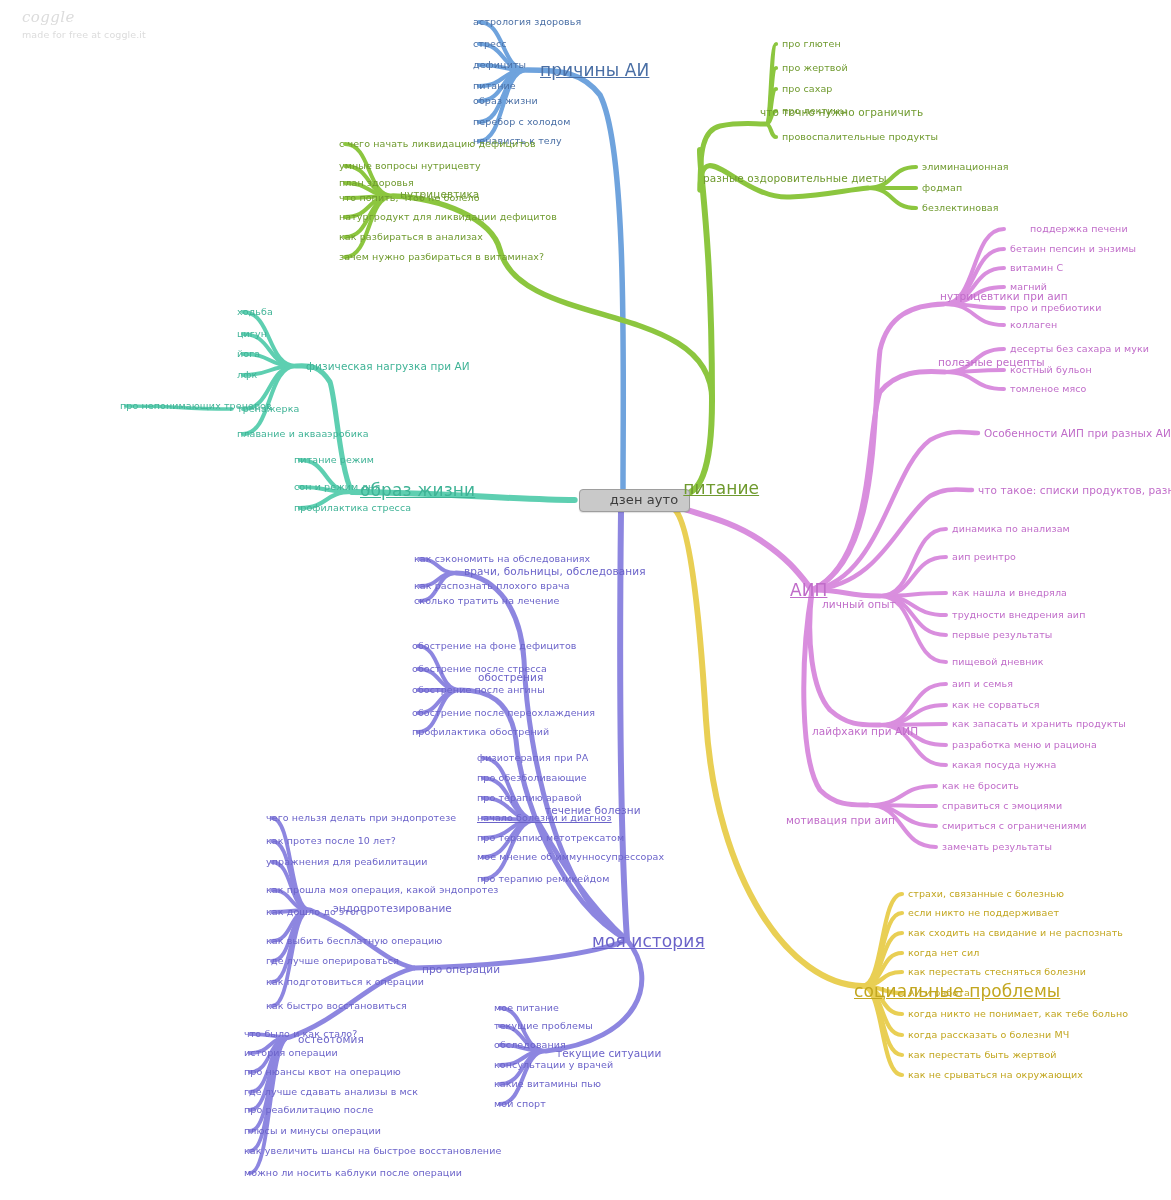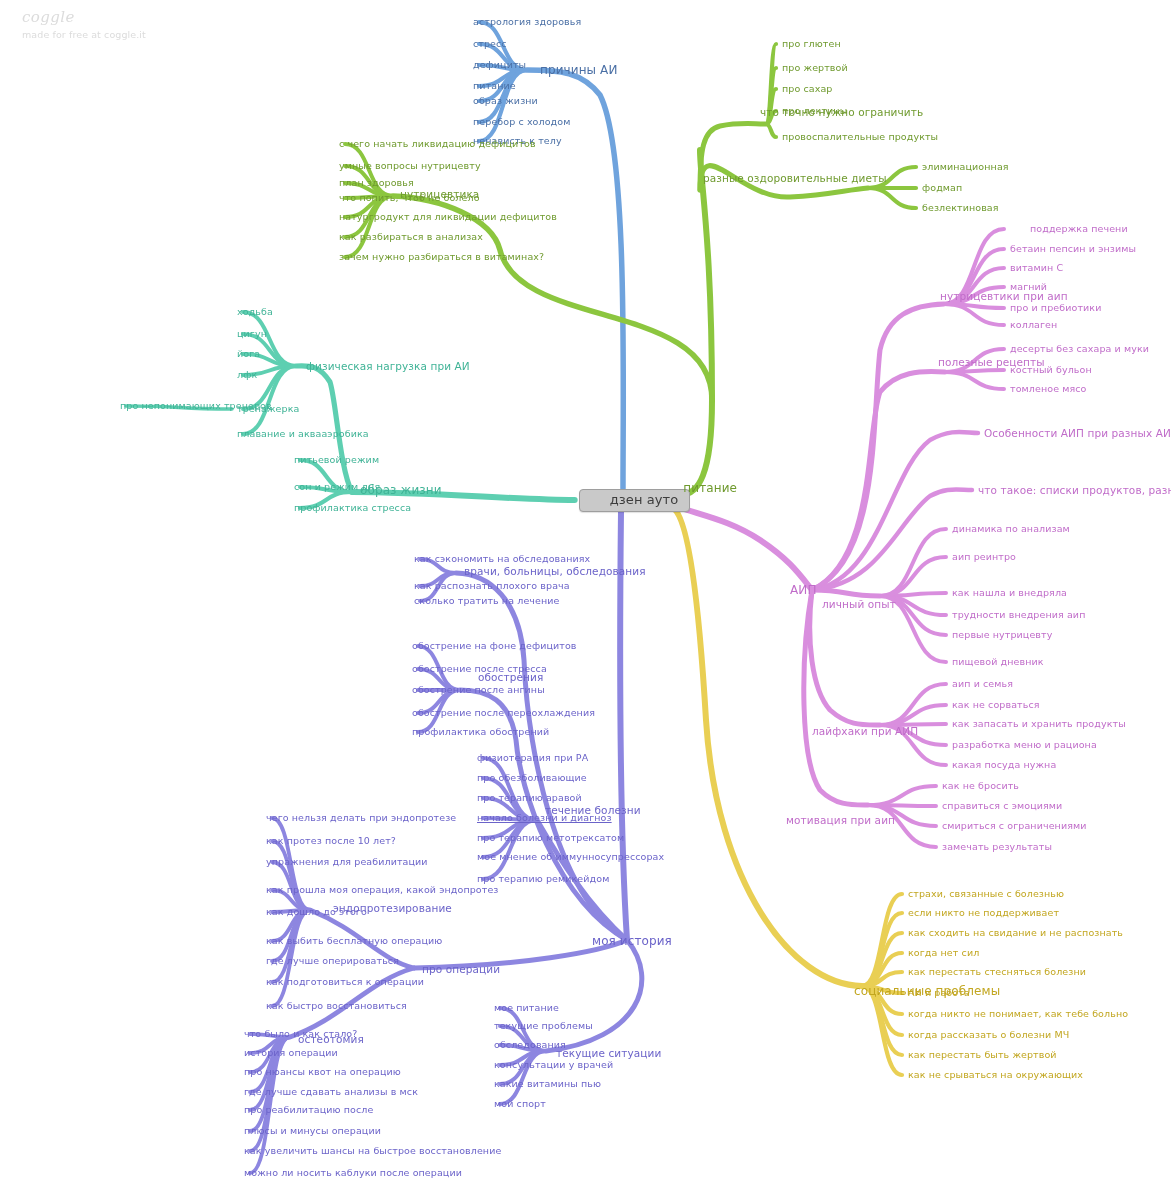--- a/index.html
+++ b/index.html
@@ -23,21 +23,21 @@
   .node-label.sz-root{
     font-size:13px;
     color:#3d3d3d;
     background:#c9c9c9;
     border:1px solid #9e9e9e;
     border-radius:4px;
     padding:4px 11px 5px 11px;
     box-shadow:0 1px 1px rgba(0,0,0,.12);
     font-weight:400;
   }
-  .node-label.sz-l1{font-size:12px;}
+  .node-label.sz-l1{font-size:17px;text-decoration:underline;}
   .node-label.sz-l2{font-size:10.5px;}
   .node-label.sz-l3{font-size:9.5px;}
   .brand{
     position:absolute;left:22px;top:8px;
     color:#dcdcdc;
     user-select:none;
   }
   .brand .logo{
     font-family:"DejaVu Serif","Liberation Serif",serif;
     font-style:italic;
@@ -218,21 +218,21 @@
       <div class="node-label sz-l3" style="color: rgb(111, 154, 46); top: 131px; left: 782px;">провоспалительные продукты</div>
       <div class="node-label sz-l2" style="color: rgb(111, 154, 46); top: 188px; left: 400px;">нутрицевтика</div>
       <div class="node-label sz-l3" style="color: rgb(111, 154, 46); top: 138px; left: 339px;">с чего начать ликвидацию дефицитов</div>
       <div class="node-label sz-l3" style="color: rgb(111, 154, 46); top: 160px; left: 339px;">умные вопросы нутрицевту</div>
       <div class="node-label sz-l3" style="color: rgb(111, 154, 46); top: 177px; left: 339px;">план здоровья</div>
       <div class="node-label sz-l3" style="color: rgb(111, 154, 46); top: 192px; left: 339px;">что попить, чтоб не болело</div>
       <div class="node-label sz-l3" style="color: rgb(111, 154, 46); top: 211px; left: 339px;">натургродукт для ликвидации дефицитов</div>
       <div class="node-label sz-l3" style="color: rgb(111, 154, 46); top: 231px; left: 339px;">как разбираться в анализах</div>
       <div class="node-label sz-l3" style="color: rgb(111, 154, 46); top: 251px; left: 339px;">зачем нужно разбираться в витаминах?</div>
       <div class="node-label sz-l1" style="color: rgb(63, 179, 150); top: 484px; left: 360px;">образ жизни</div>
-      <div class="node-label sz-l3" style="color: rgb(63, 179, 150); top: 454px; left: 294px;">питьевой режим</div>
+      <div class="node-label sz-l3" style="color: rgb(63, 179, 150); top: 454px; left: 294px;">питание режим</div>
       <div class="node-label sz-l3" style="color: rgb(63, 179, 150); top: 481px; left: 294px;">сон и режим дня</div>
       <div class="node-label sz-l3" style="color: rgb(63, 179, 150); top: 502px; left: 294px;">профилактика стресса</div>
       <div class="node-label sz-l2" style="color: rgb(63, 179, 150); top: 360px; left: 306px;">физическая нагрузка при АИ</div>
       <div class="node-label sz-l3" style="color: rgb(63, 179, 150); top: 306px; left: 237px;">ходьба</div>
       <div class="node-label sz-l3" style="color: rgb(63, 179, 150); top: 328px; left: 237px;">цигун</div>
       <div class="node-label sz-l3" style="color: rgb(63, 179, 150); top: 348px; left: 237px;">йога</div>
       <div class="node-label sz-l3" style="color: rgb(63, 179, 150); top: 369px; left: 237px;">лфк</div>
       <div class="node-label sz-l3" style="color: rgb(63, 179, 150); top: 403px; left: 237px;">тренажерка</div>
       <div class="node-label sz-l3" style="color: rgb(63, 179, 150); top: 428px; left: 237px;">плавание и аквааэробика</div>
       <div class="node-label sz-l3" style="color: rgb(63, 179, 150); top: 400px; left: 120px;">про непонимающих тренеров</div>
@@ -248,21 +248,21 @@
       <div class="node-label sz-l3" style="color: rgb(192, 108, 201); top: 343px; left: 1010px;">десерты без сахара и муки</div>
       <div class="node-label sz-l3" style="color: rgb(192, 108, 201); top: 364px; left: 1010px;">костный бульон</div>
       <div class="node-label sz-l3" style="color: rgb(192, 108, 201); top: 383px; left: 1010px;">томленое мясо</div>
       <div class="node-label sz-l2" style="color: rgb(192, 108, 201); top: 427px; left: 984px;">Особенности АИП при разных АИ</div>
       <div class="node-label sz-l2" style="color: rgb(192, 108, 201); top: 484px; left: 978px;">что такое: списки продуктов, разные подходы</div>
       <div class="node-label sz-l2" style="color: rgb(192, 108, 201); top: 598px; left: 822px;">личный опыт</div>
       <div class="node-label sz-l3" style="color: rgb(192, 108, 201); top: 523px; left: 952px;">динамика по анализам</div>
       <div class="node-label sz-l3" style="color: rgb(192, 108, 201); top: 551px; left: 952px;">аип реинтро</div>
       <div class="node-label sz-l3" style="color: rgb(192, 108, 201); top: 587px; left: 952px;">как нашла и внедряла</div>
       <div class="node-label sz-l3" style="color: rgb(192, 108, 201); top: 609px; left: 952px;">трудности внедрения аип</div>
-      <div class="node-label sz-l3" style="color: rgb(192, 108, 201); top: 629px; left: 952px;">первые нутрицевту</div>
+      <div class="node-label sz-l3" style="color: rgb(192, 108, 201); top: 629px; left: 952px;">первые результаты</div>
       <div class="node-label sz-l3" style="color: rgb(192, 108, 201); top: 656px; left: 952px;">пищевой дневник</div>
       <div class="node-label sz-l2" style="color: rgb(192, 108, 201); top: 725px; left: 812px;">лайфхаки при АИП</div>
       <div class="node-label sz-l3" style="color: rgb(192, 108, 201); top: 678px; left: 952px;">аип и семья</div>
       <div class="node-label sz-l3" style="color: rgb(192, 108, 201); top: 699px; left: 952px;">как не сорваться</div>
       <div class="node-label sz-l3" style="color: rgb(192, 108, 201); top: 718px; left: 952px;">как запасать и хранить продукты</div>
       <div class="node-label sz-l3" style="color: rgb(192, 108, 201); top: 739px; left: 952px;">разработка меню и рациона</div>
       <div class="node-label sz-l3" style="color: rgb(192, 108, 201); top: 759px; left: 952px;">какая посуда нужна</div>
       <div class="node-label sz-l2" style="color: rgb(192, 108, 201); top: 814px; left: 786px;">мотивация при аип</div>
       <div class="node-label sz-l3" style="color: rgb(192, 108, 201); top: 780px; left: 942px;">как не бросить</div>
       <div class="node-label sz-l3" style="color: rgb(192, 108, 201); top: 800px; left: 942px;">справиться с эмоциями</div>

